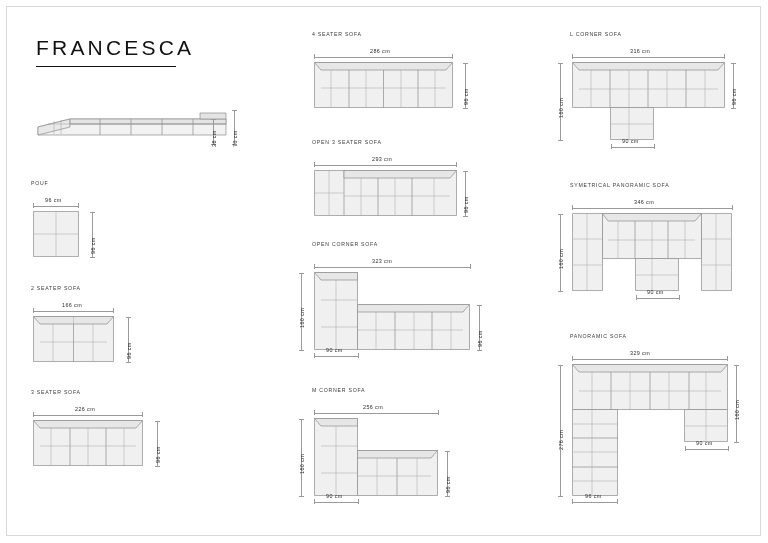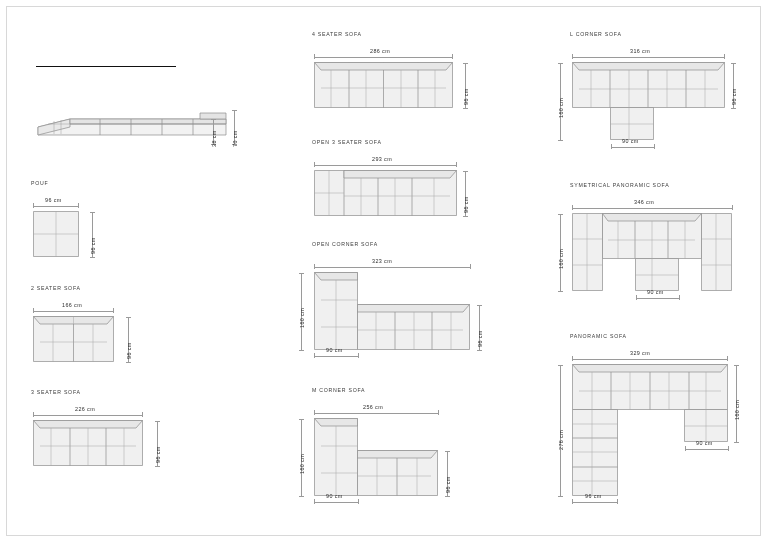--- a/index.html
+++ b/index.html
@@ -45,20 +45,21 @@
   .tick.h{height:1px;width:5px;}
   svg{display:block;overflow:visible;}
   .sv line,.sv rect,.sv path,.sv polygon{vector-effect:non-scaling-stroke;}
 </style>
 </head>
 <body>
 
 <div class="sheet">
   <div class="page-frame"></div>
 
+  <div class="title">FRANCESCA</div>
   <div class="title-rule"></div>
 
   <div class="grp" style="left:30px;top:105px;">
     <svg class="sv" width="200" height="45" viewBox="0 0 200 45">
       <g fill="#efefef" stroke="#8d8d8d" stroke-width="0.7">
 
         <path d="M8 22 L40 14 L196 14 L196 30 L8 30 Z" fill="#f2f2f2"></path>
         <path d="M8 22 L40 14 L40 22 L8 30 Z" fill="#e9e9e9"></path>
         <path d="M40 14 L196 14 L196 19 L40 19 Z" fill="#e4e4e4"></path>
 

